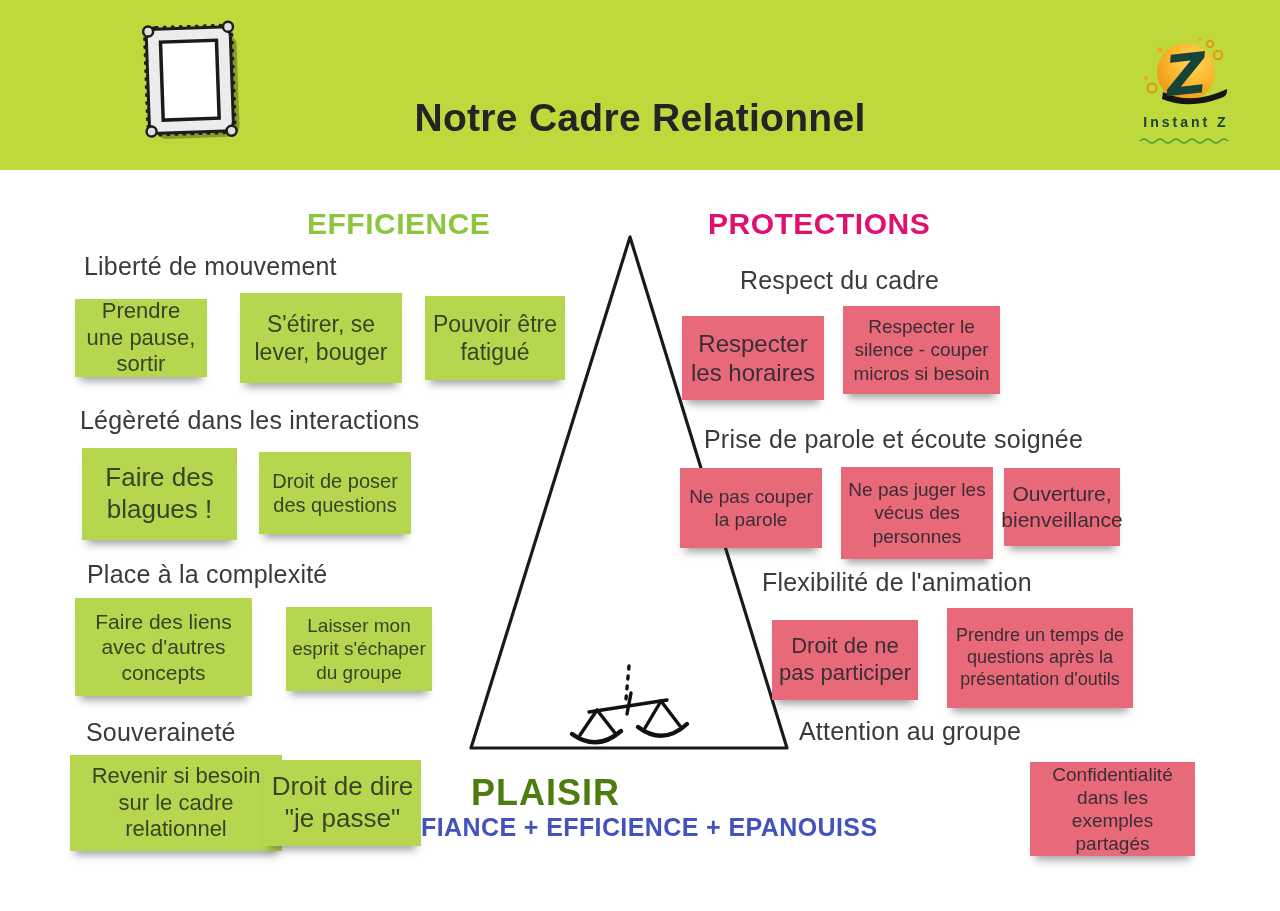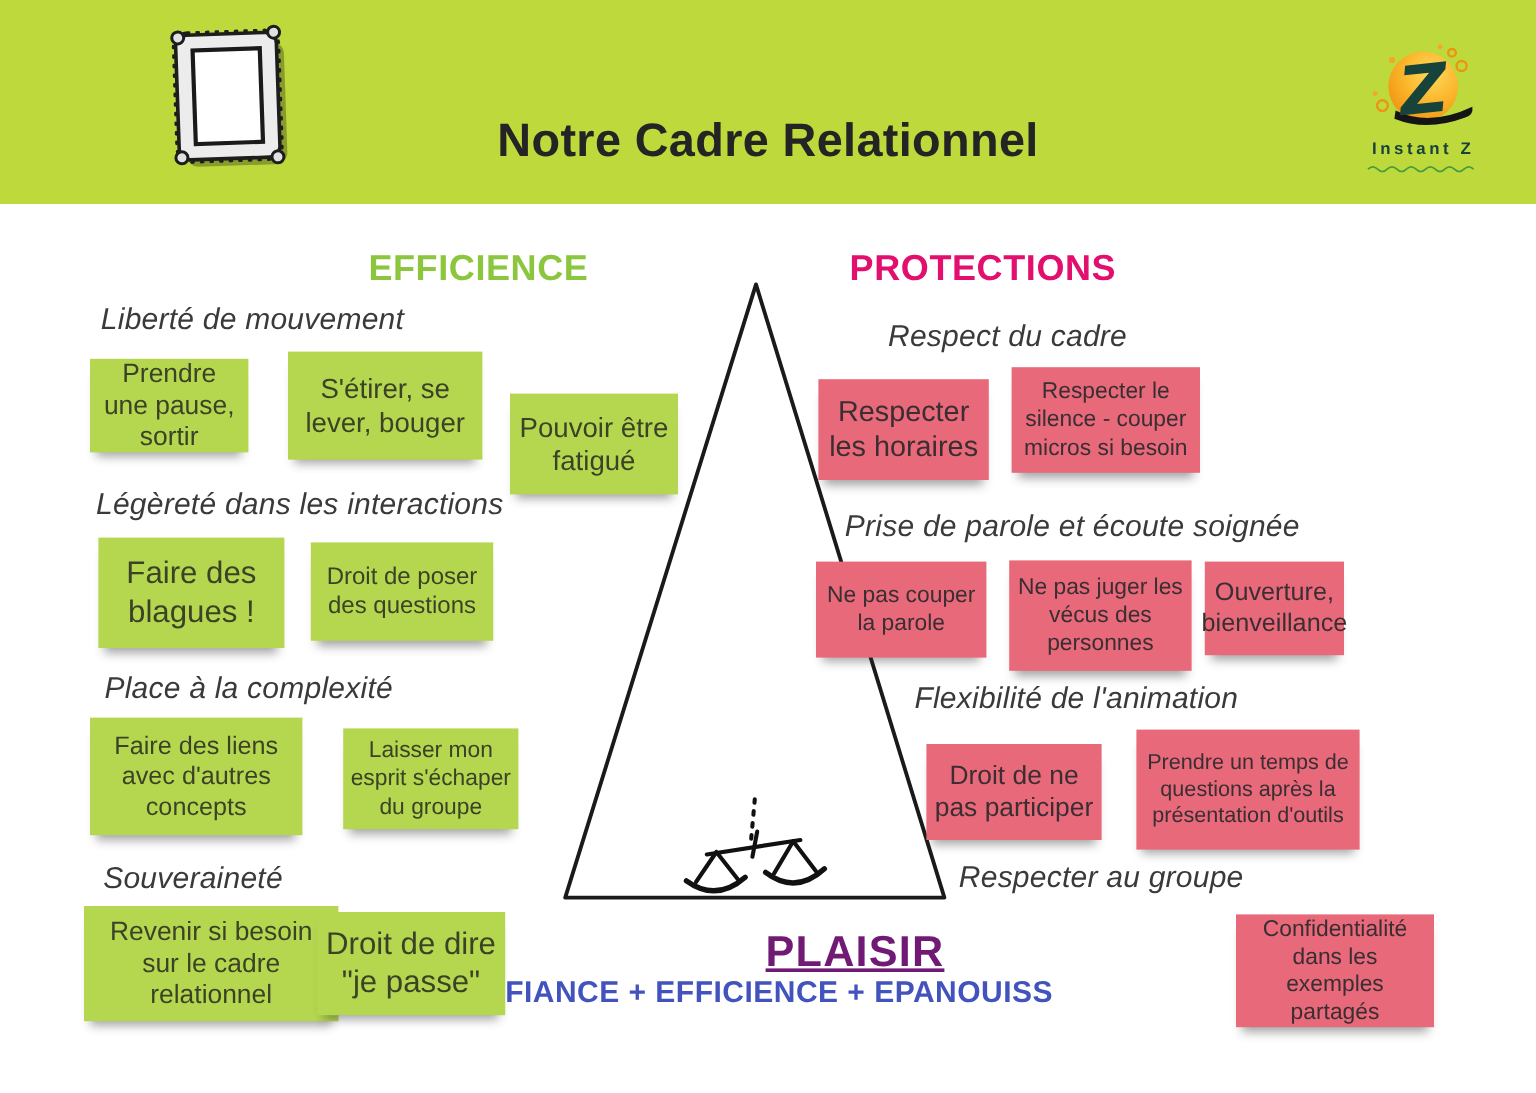--- a/index.html
+++ b/index.html
@@ -19,33 +19,33 @@
     font-size:14px;font-weight:700;color:#17433a;letter-spacing:3px;margin-top:-6px;
   }
   .logo .squig{margin-top:1px;}
   
   .overlay{position:absolute;left:0;top:0;z-index:1;pointer-events:none;}
   
   .colhead{position:absolute;z-index:2;font-weight:800;font-size:30px;letter-spacing:.5px;}
   .colhead.green{color:#8cc63f;}
   .colhead.pink{color:#e20f6f;}
   
-  .sec{position:absolute;z-index:2;font-size:25px;color:#3a3a3a;letter-spacing:.2px;white-space:nowrap;font-style:italic;}
+  .sec{position:absolute;z-index:2;font-size:25px;color:#3a3a3a;letter-spacing:.2px;white-space:nowrap;}
   
   .note{
     position:absolute;z-index:3;display:flex;align-items:center;justify-content:center;
     text-align:center;box-sizing:border-box;padding:4px 6px;line-height:1.22;
     box-shadow:0 9px 8px -5px rgba(50,50,50,.45);
   }
   .note.green{background:#b4d74f;color:#3c4226;}
   .note.pink{background:#e8697a;color:#3b2e33;}
   
   .plaisir{
-    position:absolute;z-index:1;left:471px;top:772px;width:316px;text-align:right;
-    font-size:36px;font-weight:800;color:#701a75;letter-spacing:1px;text-decoration:underline;
+    position:absolute;z-index:1;left:471px;top:772px;width:316px;text-align:left;
+    font-size:36px;font-weight:800;color:#4d7c0f;letter-spacing:1px;
   }
   .equation{
     position:absolute;z-index:1;left:421px;top:813px;white-space:nowrap;
     font-size:25px;font-weight:600;color:#4353bd;letter-spacing:.4px;
   }
 </style>
 </head>
 <body>
 
 <div class="canvas">
@@ -109,25 +109,25 @@
   <div class="colhead pink" style="left:708px;top:207px;">PROTECTIONS</div>
 
   <div class="sec" style="left:84px;top:252px;">Liberté de mouvement</div>
   <div class="sec" style="left:80px;top:406px;">Légèreté dans les interactions</div>
   <div class="sec" style="left:87px;top:560px;">Place à la complexité</div>
   <div class="sec" style="left:86px;top:718px;">Souveraineté</div>
 
   <div class="sec" style="left:703px;top:266px;margin-left:37px;">Respect du cadre</div>
   <div class="sec" style="left:704px;top:425px;">Prise de parole et écoute soignée</div>
   <div class="sec" style="left:762px;top:568px;">Flexibilité de l'animation</div>
-  <div class="sec" style="left:799px;top:717px;">Respecter au groupe</div>
+  <div class="sec" style="left:799px;top:717px;">Attention au groupe</div>
 
   <div class="note green" style="left:75px;top:299px;width:132px;height:78px;font-size:22px;">Prendre une pause, sortir</div>
   <div class="note green" style="left:240px;top:293px;width:162px;height:90px;font-size:23px;">S'étirer, se lever, bouger</div>
-  <div class="note green" style="left:425px;top:296px;width:140px;height:84px;font-size:23px;margin-top:32px;">Pouvoir être fatigué</div>
+  <div class="note green" style="left:425px;top:296px;width:140px;height:84px;font-size:23px;">Pouvoir être fatigué</div>
 
   <div class="note green" style="left:82px;top:448px;width:155px;height:92px;font-size:26px;">Faire des blagues !</div>
   <div class="note green" style="left:259px;top:452px;width:152px;height:82px;font-size:20px;">Droit de poser des questions</div>
 
   <div class="note green" style="left:75px;top:598px;width:177px;height:98px;font-size:21px;">Faire des liens avec d'autres concepts</div>
   <div class="note green" style="left:286px;top:607px;width:146px;height:84px;font-size:19px;">Laisser mon esprit s'échaper du groupe</div>
 
   <div class="note green" style="left:70px;top:755px;width:212px;height:96px;font-size:22px;">Revenir si besoin sur le cadre relationnel</div>
   <div class="note green" style="left:264px;top:760px;width:157px;height:86px;font-size:26px;">Droit de dire "je passe"</div>
 

